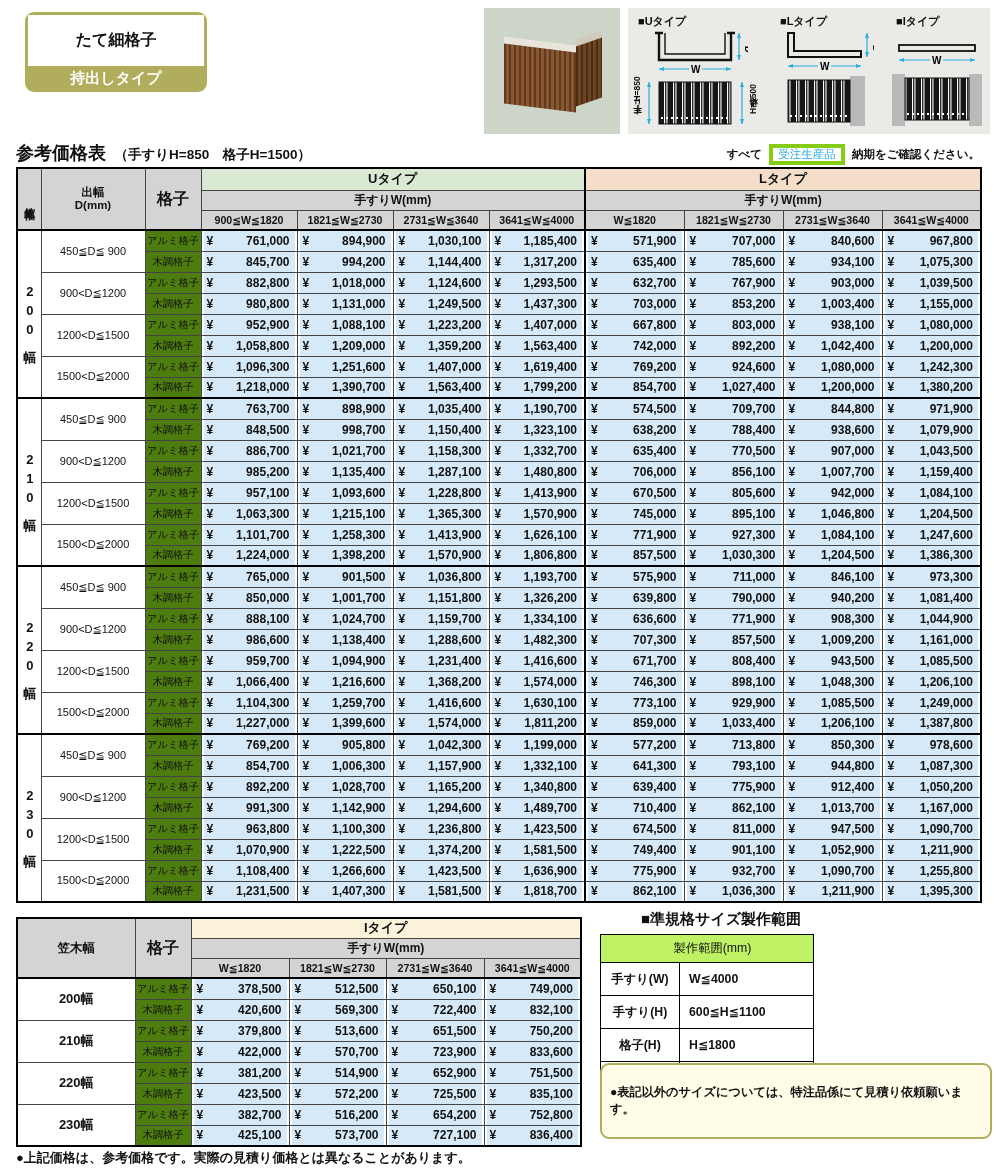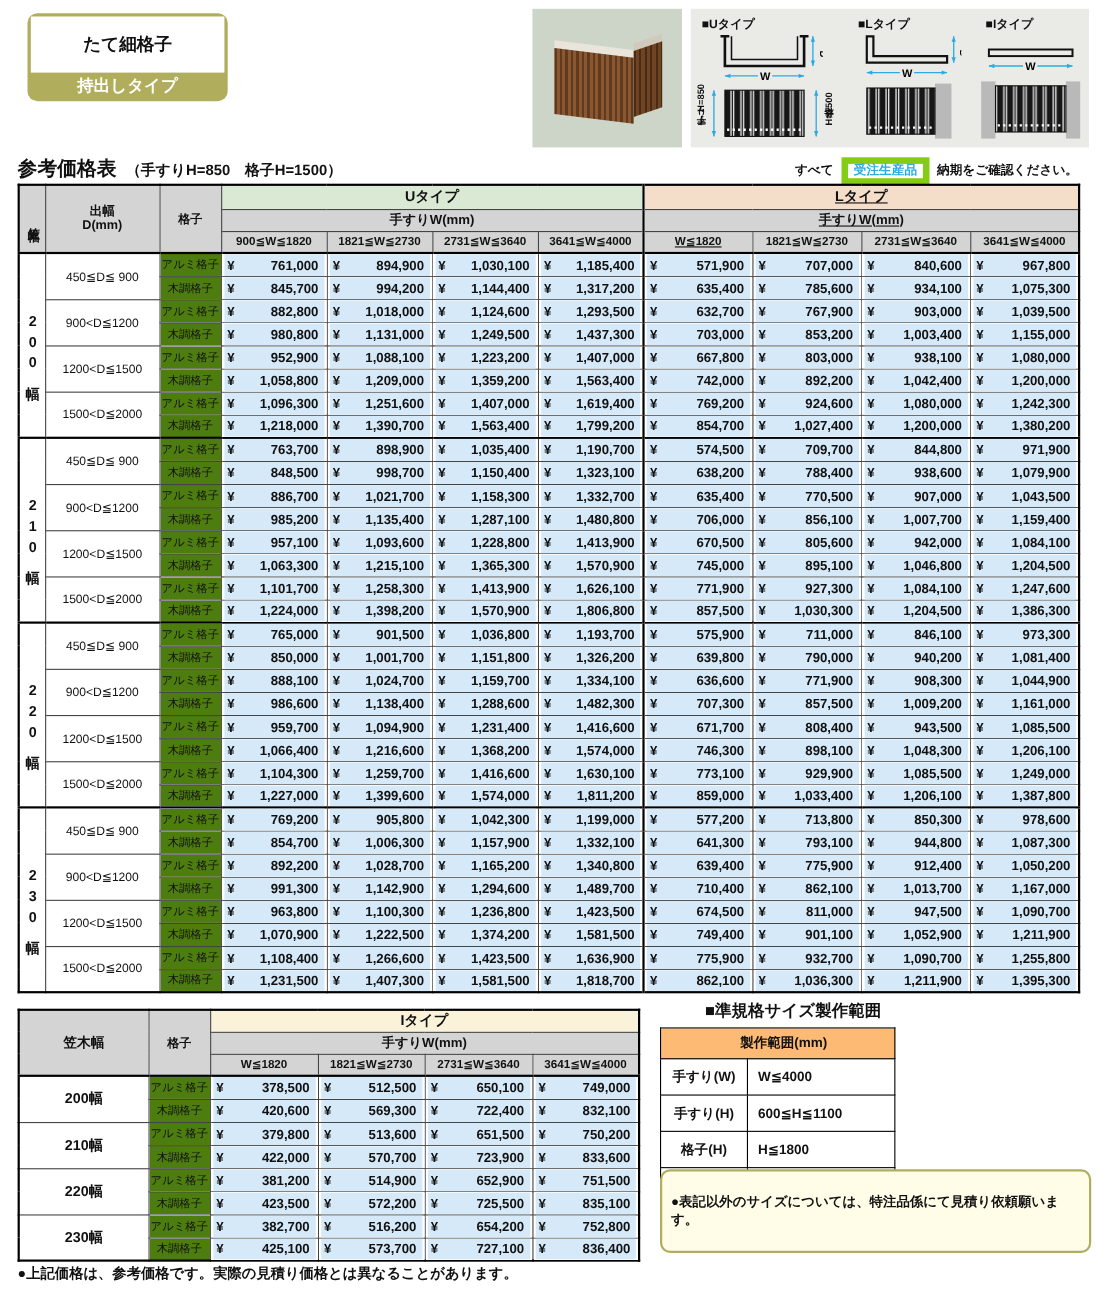--- a/index.html
+++ b/index.html
@@ -28,36 +28,36 @@
   .diag-label{font-size:11px;font-weight:bold;margin:2px 0 1px 6px;}
   .diag-body{position:relative;display:flex;align-items:flex-start;}
   .vlabel{writing-mode:vertical-rl;transform:rotate(180deg);font-size:8.5px;font-weight:bold;
           line-height:10px;height:62px;text-align:center;margin-top:38px;}
 
   
   .title-row{position:absolute;left:16px;top:141px;}
   .title{font-size:18px;font-weight:bold;}
   .title-note{font-size:13.5px;font-weight:bold;margin-left:4px;}
   .order-note{position:absolute;right:16px;top:147px;font-size:11.5px;font-weight:bold;}
-  .order-badge{color:#2aabe2;border:6px solid #84cc16;padding:0 5px 1px;margin:0 4px;font-weight:bold;}
+  .order-badge{color:#2aabe2;border:4px solid #84cc16;padding:0 5px 1px;margin:0 4px;font-weight:normal;}
 
   
   table.price-table{border-collapse:collapse;table-layout:fixed;border:2px solid #000;}
   .price-table th,.price-table td{border:1px solid #444;padding:0;overflow:hidden;}
   .price-table th{font-weight:bold;}
   .hgray{background:#d4d4d4;}
   .hU{background:#d9e9d3;font-size:13px;}
   .hL{background:#f4ddc9;font-size:13px;}
   .hI{background:#faf3da;font-size:13px;}
   .hsub{font-size:12px;}
   .hrange{font-size:10.6px;font-weight:normal;}
-  .thickL{border-left:2px solid #000 !important;text-decoration:underline;}
+  .thickL{border-left:2px solid #000 !important;}
   .hkasagi{writing-mode:vertical-rl;text-orientation:upright;font-size:11px;letter-spacing:1px;}
   .hdeba{font-size:11.5px;line-height:13px;}
-  .hkoshi{font-size:11px;}
+  .hkoshi{font-size:16px;}
 
   tbody tr{height:21px;}
   td.wcell{writing-mode:vertical-rl;text-orientation:upright;text-align:center;vertical-align:middle;
            font-size:13px;font-weight:bold;letter-spacing:4px;background:#fff;}
   td.wcell-h{font-size:13px;font-weight:bold;text-align:center;background:#fff;}
   td.dcell{font-size:11px;text-align:center;background:#fff;}
   td.kcell{font-size:10.3px;text-align:center;background:#4d7c0f;}
   td.price{position:relative;background:#fff;}
   .pb{position:absolute;top:0;bottom:0;left:2px;right:2px;background:#d6e9f8;
       display:flex;align-items:center;justify-content:space-between;
@@ -71,21 +71,21 @@
   #main-table thead tr:nth-child(2),#main-table thead tr:nth-child(3){height:20px;}
 
   #i-table{position:absolute;left:16px;top:917px;width:564px;}
   #i-table thead tr{height:20px;}
 
   
   .size-wrap{position:absolute;left:600px;top:910px;width:392px;}
   .size-title{font-size:15px;font-weight:bold;margin-bottom:5px;margin-left:41px;}
   table.size{border-collapse:collapse;border:1px solid #000;width:214px;}
   .size th,.size td{border:1px solid #000;font-size:12.3px;}
-  .size th{background:#fdba74;height:25px;font-weight:bold;padding-left:12px;}
+  .size th{background:#bef264;height:25px;font-weight:normal;padding-left:12px;}
   .size td{height:30px;font-weight:bold;}
   .size td.sl{width:76px;text-align:center;}
   .size td.sv{padding-left:9px;}
 
   .spec-note{position:absolute;left:600px;top:1063px;width:372px;border:2px solid #b0ae5c;
              border-radius:9px;background:#fffce8;padding:19px 8px;font-size:12.2px;font-weight:bold;}
   .footer-note{position:absolute;left:16px;top:1149px;font-size:13px;font-weight:bold;}
 
   svg text{font-family:"Liberation Sans","DejaVu Sans",sans-serif;}
 </style>

